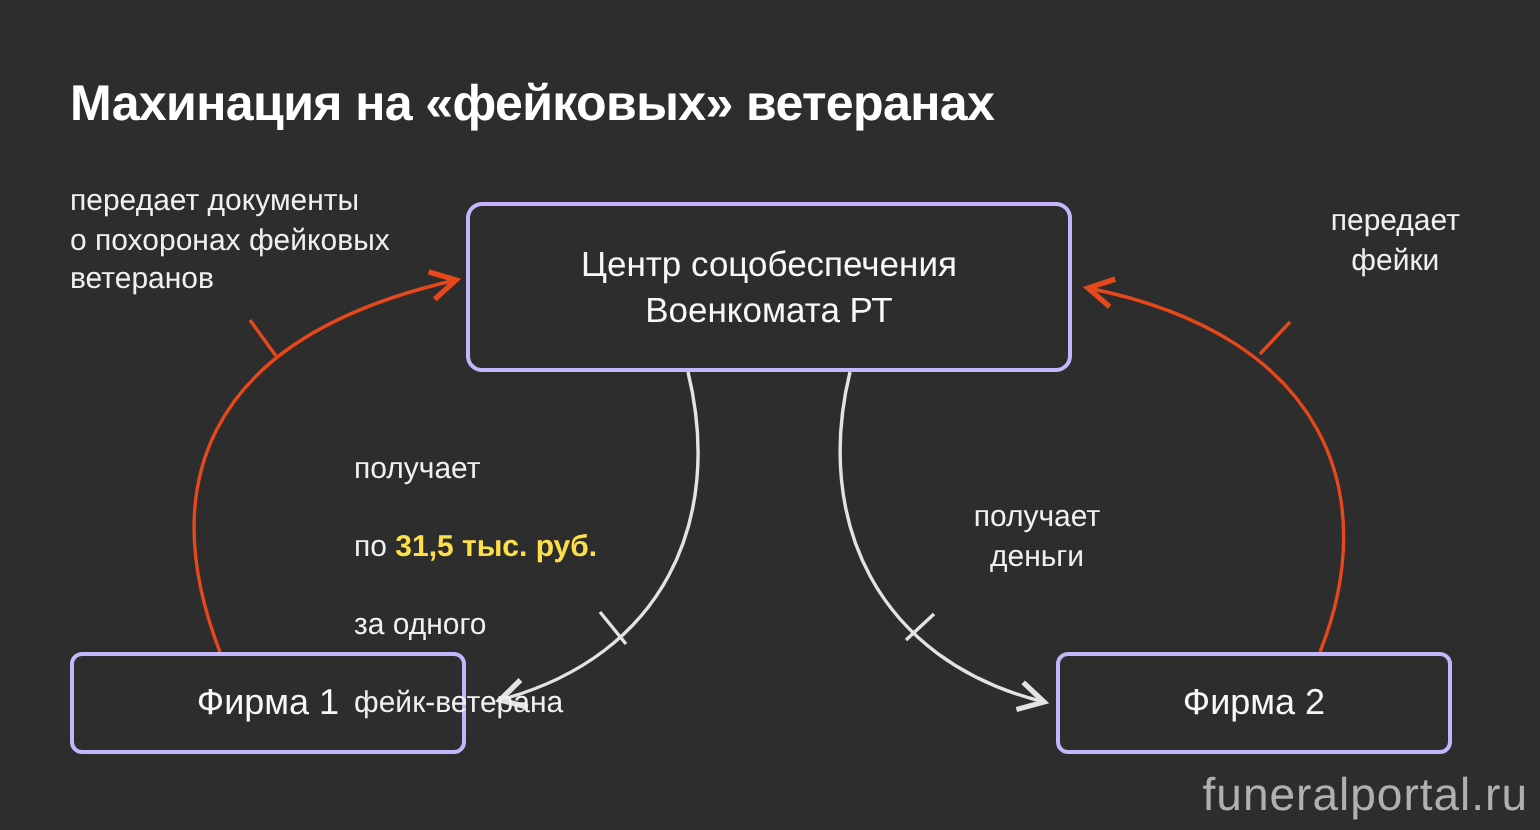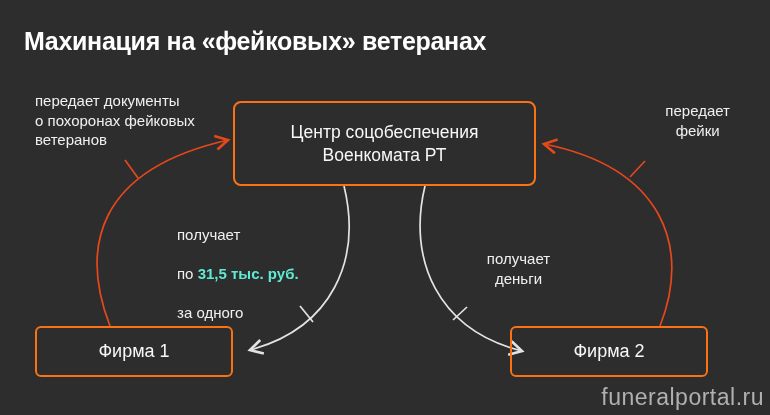--- a/index.html
+++ b/index.html
@@ -3,45 +3,45 @@
 <meta charset="utf-8">
 <style>
   html,body{margin:0;padding:0;background:#2d2d2d;}
   .stage{
     position:relative;width:770px;height:415px;overflow:hidden;
     background:#2d2d2d;
     font-family:"Liberation Sans",sans-serif;
     color:#f2f2f2;
   }
   .title{
-    position:absolute;left:24px;top:27px;margin:0;
+    position:absolute;left:24px;top:27px;margin:11px;
     font-size:25px;font-weight:700;letter-spacing:-0.3px;color:#ffffff;
     white-space:nowrap;
   }
   svg.edges{position:absolute;left:0;top:0;width:770px;height:415px;}
   .node{
     position:absolute;box-sizing:border-box;
-    border:2px solid #f97316;border-radius:8px;
+    border:2px solid #c4b5fd;border-radius:8px;
     display:flex;align-items:center;justify-content:center;
     text-align:center;color:#f7f7f7;background:transparent;
     white-space:pre-line;
   }
   .node-center{left:233px;top:101px;width:303px;height:85px;font-size:17.5px;line-height:23px;}
   .node-firm{width:198px;height:51px;font-size:18px;border-radius:6px;}
   .node-firm1{left:35px;top:326px;}
-  .node-firm2{left:510px;top:326px;}
+  .node-firm2{left:528px;top:326px;}
   .edge-label{
     position:absolute;font-size:15px;line-height:19.5px;color:#f0f0f0;
     white-space:pre-line;
   }
   .lbl-documents{left:35px;top:91px;}
   .lbl-fakes{right:40px;top:91px;text-align:center;margin-top:10px;}
   .lbl-payment{left:177px;top:205px;}
   .lbl-money{left:446px;top:249px;width:145px;text-align:center;}
-  .amount{color:#5eead4;font-weight:700;}
+  .amount{color:#fde047;font-weight:700;}
   .watermark{
     position:absolute;right:6px;top:384px;
     font-size:23px;color:#b0b0b0;letter-spacing:0.5px;margin-left:24px;
   }
 </style>
 </head>
 <body>
 
 <div class="stage">
 
@@ -81,20 +81,21 @@
 о похоронах фейковых
 ветеранов</div>
 
   <div class="edge-label lbl-fakes">передает
 фейки</div>
 
   <div class="edge-label lbl-payment">
     <div>получает</div>
     <div><span>по </span><span class="amount">31,5 тыс. руб.</span></div>
     <div>за одного</div>
+    <div>фейк-ветерана</div>
   </div>
 
   <div class="edge-label lbl-money">получает
 деньги</div>
 
   <div class="watermark">funeralportal.ru</div>
 
 </div>
 
 </body></html>

